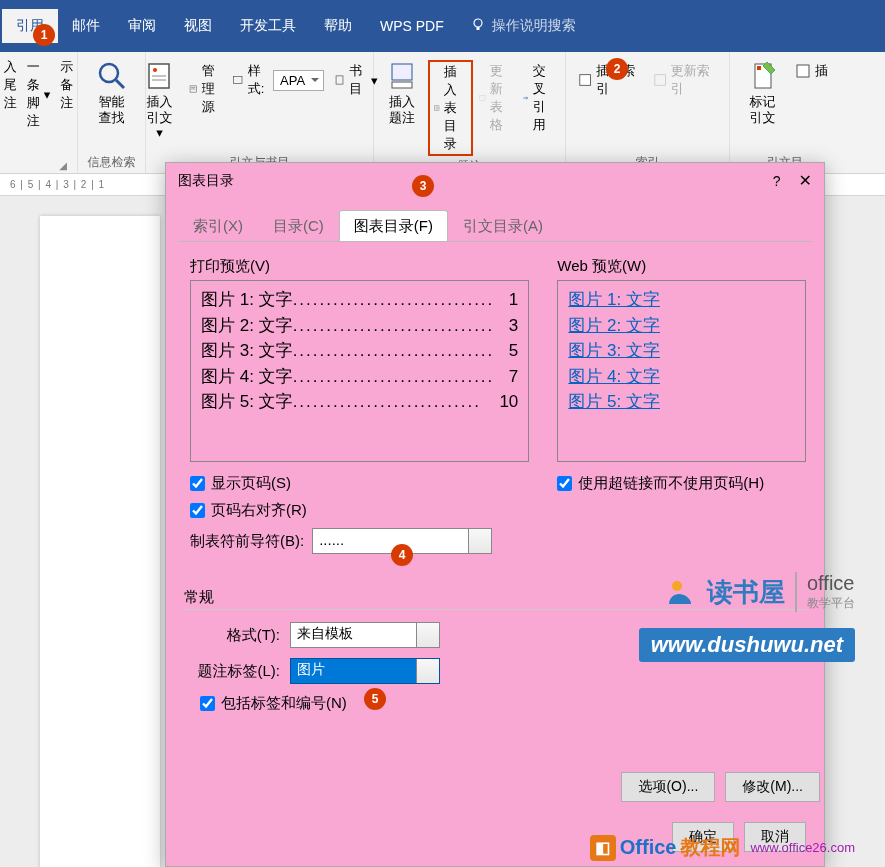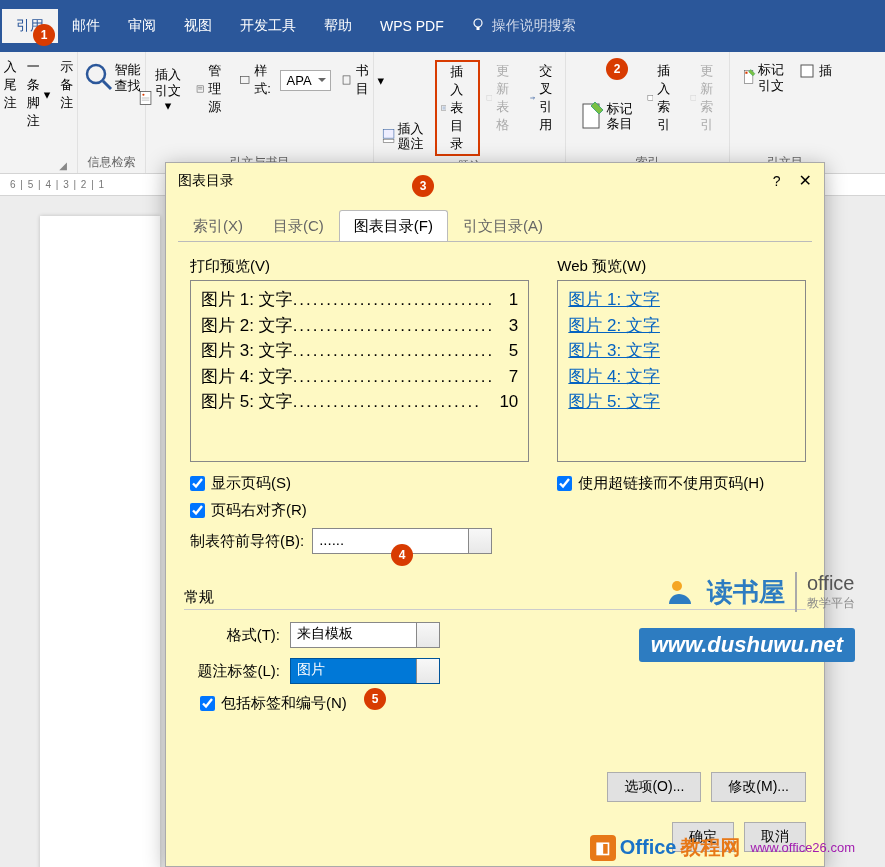--- a/index.html
+++ b/index.html
@@ -10,40 +10,40 @@
 .ribbon-tab { padding: 8px 14px; cursor: pointer; position: relative; }
 .ribbon-tab.active { background: #f3f3f3; color: #2b579a; }
 .search-icon { margin-left: 12px; margin-right: 6px; }
 .search-text { color: #d0d9ea; }
 
 .ribbon-body { background: #f3f3f3; border-bottom: 1px solid #d4d4d4; height: 122px; display: flex; }
 .ribbon-group { border-right: 1px solid #e1e1e1; padding: 4px 8px 2px 8px; display: flex; flex-direction: column; justify-content: space-between; align-items: center; }
 .ribbon-group-title { font-size: 12px; color: #666; text-align: center; margin-top: 2px; }
 .ribbon-items { display: flex; gap: 4px; }
 .ribbon-col { display: flex; gap: 2px; align-items: flex-start; }
-.ribbon-big { display: flex; flex-direction: row; align-items: flex-end; padding: 4px 6px; cursor: pointer; }
+.ribbon-big { display: flex; flex-direction: column; align-items: center; padding: 4px 6px; cursor: pointer; }
 .ribbon-big svg { width: 32px; height: 32px; }
 .ribbon-big-label { font-size: 13px; text-align: center; margin-top: 2px; line-height: 1.2; }
 .ribbon-small { display: flex; align-items: center; gap: 4px; padding: 2px 4px; cursor: pointer; font-size: 13px; }
 .ribbon-small svg { width: 16px; height: 16px; }
 .style-select { background: #fff; border: 1px solid #ababab; padding: 2px 18px 2px 6px; font-size: 13px; position: relative; }
 .style-select::after { content: ""; position: absolute; right: 4px; top: 50%; margin-top: -2px; border: 4px solid transparent; border-top-color: #666; }
 .highlighted { border: 2px solid #d83b01; padding: 1px 4px; }
 .dialog-launcher { font-size: 10px; color: #888; align-self: flex-end; margin-right: 2px; }
 
 .ruler { background: #fff; border-bottom: 1px solid #d4d4d4; height: 22px; font-size: 10px; color: #777; padding-left: 10px; display: flex; align-items: center; letter-spacing: 1px; }
 
 .doc-area { background: #ededed; height: 700px; padding: 20px 40px; }
 .page { background: #fff; width: 120px; height: 100%; box-shadow: 0 0 4px rgba(0,0,0,.2); }
 
 
 .badge { position: absolute; width: 22px; height: 22px; background: #d83b01; color: #fff; border-radius: 50%; display: flex; align-items: center; justify-content: center; font-size: 12px; font-weight: bold; z-index: 50; }
 
 
-.dialog { position: absolute; left: 165px; top: 162px; width: 660px; height: 705px; background: #fef9c3; border: 1px solid #aaa; box-shadow: 0 4px 20px rgba(0,0,0,.3); z-index: 20; }
+.dialog { position: absolute; left: 165px; top: 162px; width: 660px; height: 705px; background: #f9a8d4; border: 1px solid #aaa; box-shadow: 0 4px 20px rgba(0,0,0,.3); z-index: 20; }
 .dlg-title { display: flex; align-items: center; justify-content: space-between; padding: 8px 12px; font-size: 14px; }
 .dlg-title-right { display: flex; gap: 18px; align-items: center; }
 .dlg-close { font-size: 16px; cursor: pointer; }
 .dlg-help { cursor: pointer; }
 
 .dlg-tabs { display: flex; padding: 12px 12px 0 12px; }
 .dlg-tab { padding: 6px 14px; border: 1px solid transparent; border-bottom: none; color: #666; cursor: pointer; font-size: 15px; }
 .dlg-tab.active { border-color: #bbb; background: #fff; color: #000; border-radius: 3px 3px 0 0; }
 .dlg-tab-line { border-bottom: 1px solid #bbb; margin: 0 12px; position: relative; top: -1px; }
 
@@ -68,21 +68,21 @@
 .section-title { margin-top: 34px; font-size: 15px; }
 .section-line { border-top: 1px solid #ccc; margin-top: 2px; margin-bottom: 12px; }
 .form-row { display: flex; align-items: center; gap: 10px; margin-bottom: 10px; font-size: 15px; }
 .form-row label { width: 96px; text-align: right; }
 .combo { border: 1px solid #888; width: 150px; height: 26px; padding: 2px 6px; background: #fff; position: relative; font-size: 14px; }
 .combo::after { content: ""; position: absolute; right: 0; top: 0; width: 22px; height: 100%; border-left: 1px solid #888; background: linear-gradient(#f8f8f8,#e8e8e8); }
 .combo-arrow { position: absolute; right: 7px; top: 50%; margin-top: -2px; border: 4px solid transparent; border-top-color: #555; }
 .combo.sel { background: #0078d7; color: #fff; border-color: #005499; }
 .combo.sel::after { background: linear-gradient(#f8f8f8,#e8e8e8); }
 
-.btn-row { position: absolute; right: 18px; bottom: 64px; display: flex; gap: 10px; }
+.btn-row { position: absolute; right: 4px; bottom: 64px; display: flex; gap: 10px; }
 .btn-row2 { position: absolute; right: 18px; bottom: 14px; display: flex; gap: 10px; }
 .btn { border: 1px solid #adadad; background: #e1e1e1; padding: 5px 16px; font-size: 14px; cursor: pointer; }
 
 
 .wm1 { position: absolute; right: 30px; top: 572px; z-index: 40; display:flex; align-items:center; gap:10px; }
 .wm1 .dsw { color:#2d7cc1; font-size:26px; font-weight:bold; }
 .wm1 .off { color:#555; font-size:20px; border-left:2px solid #aaa; padding-left:10px; }
 .wm1 .off small { font-size:12px; display:block; color:#888; }
 .wm2 { position: absolute; right: 30px; top: 628px; z-index: 40; background:#2d7cc1; color:#ffffff; font-size:22px; font-weight:bold; padding:4px 12px; border-radius:3px; font-style:italic; }
 .wm3 { position: absolute; right: 30px; bottom: 6px; z-index: 40; display:flex; align-items:center; gap:4px; color:#1a73c7; font-size:20px; font-weight:bold; }
@@ -206,28 +206,20 @@
             </svg>
           <span>交叉引用</span>
         </div>
       </div>
     </div>
     <div class="ribbon-group-title">题注</div>
   </div>
 
   <div class="ribbon-group" style="width:164px">
     <div class="ribbon-items">
-      <div class="ribbon-big">
-        <svg viewBox="0 0 32 32">
-            <rect x="8" y="4" width="16" height="24" fill="#fff" stroke="#555"></rect>
-            <path d="M20 2l8 8-4 4-8-8z" fill="#7bc043" stroke="#4a7"></path>
-          </svg>
-        <div class="ribbon-big-label" style="white-space:pre">标记
-条目</div>
-      </div>
       <div class="ribbon-col" style="margin-top:4px">
         <div class="ribbon-small">
           <svg viewBox="0 0 16 16">
               <rect x="2" y="2" width="12" height="12" fill="#fff" stroke="#555"></rect>
             </svg>
           <span>插入索引</span>
         </div>
         <div class="ribbon-small" style="color:#aaa">
           <svg viewBox="0 0 16 16">
               <rect x="2" y="2" width="12" height="12" fill="none" stroke="#ccc"></rect>

